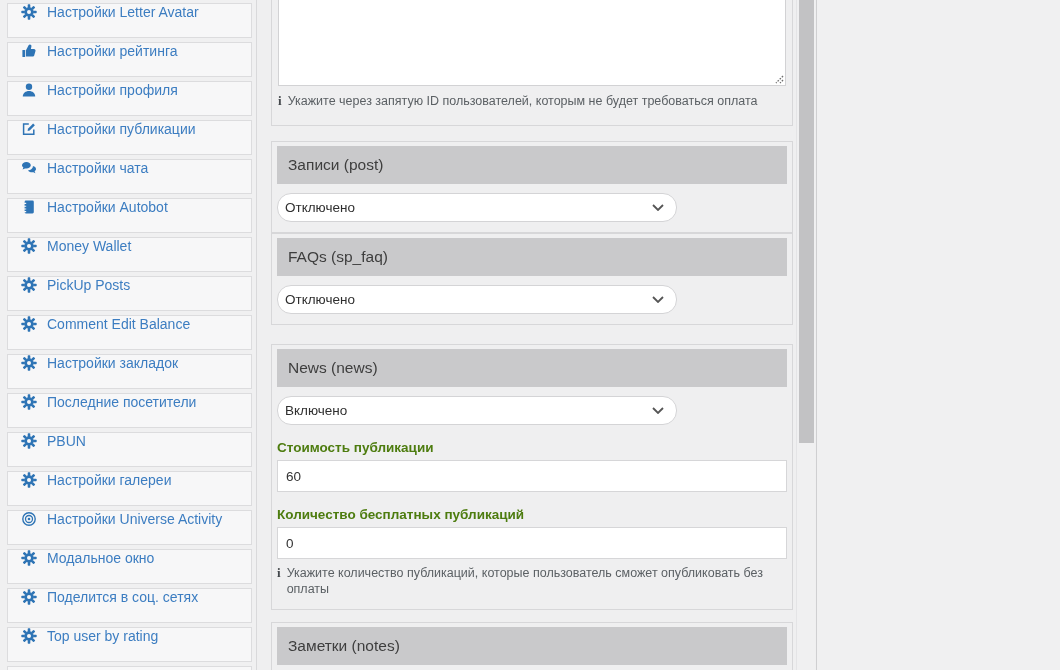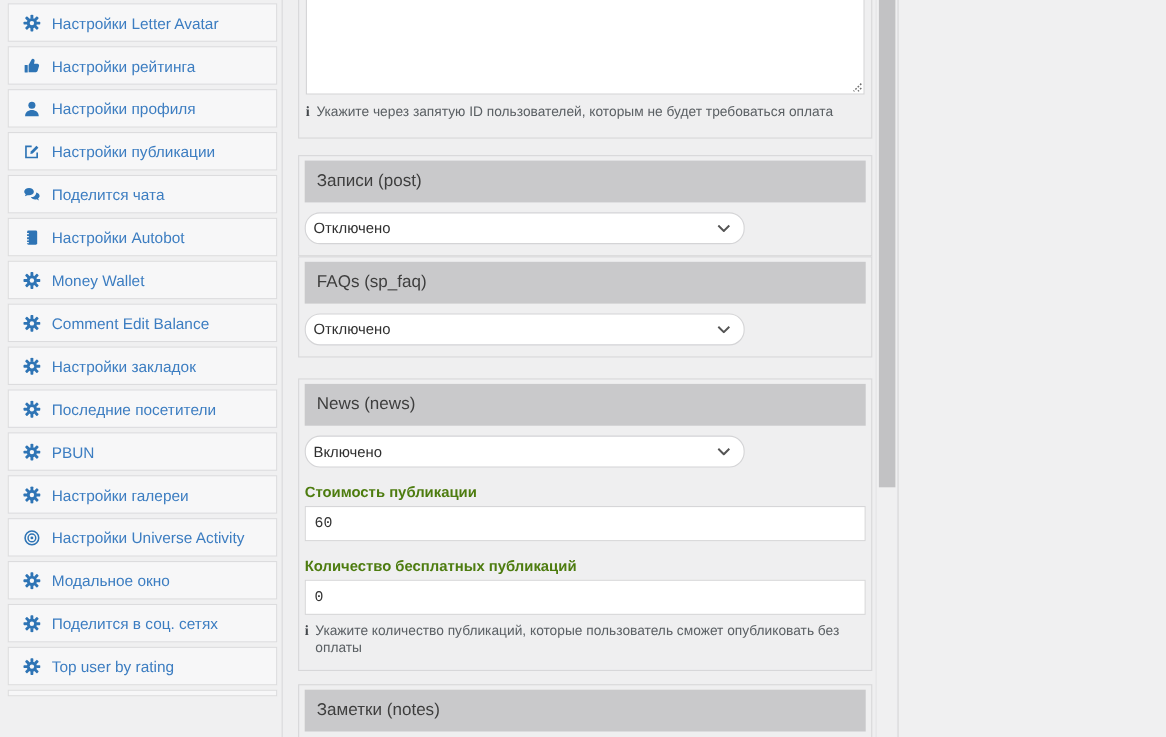--- a/index.html
+++ b/index.html
@@ -13,21 +13,21 @@
 
   
   #sidebar {
     position:absolute; left:0; top:0; width:256px; height:670px;
     padding:3px 4px 0 7px;
   }
   .side-item {
     height:35px; margin-bottom:4px;
     background:var(--item-bg,#f7f7f8);
     border:1px solid #dcdcde;
-    display:flex; align-items:center;
+    display:flex; 
     padding-left:13px;
     cursor:pointer;
   }
   .side-item .icon {
     width:16px; height:16px; margin-right:10px;
     display:inline-flex; align-items:center; justify-content:center;
     flex:0 0 16px;
   }
   .side-item .icon svg { display:block; }
   .side-label {
@@ -121,21 +121,21 @@
     font-size:13.5px;
     line-height:17px;
     font-weight:700;
     color:#4d7c0f;
   }
   input.text-field {
     margin-top:4px;
     width:100%; height:32px;
     border:1px solid #d6d6d8;
     background:#fff;
-    font-family:Liberation Mono, monospace;
+    font-family:Liberation Sans, sans-serif;
     font-size:13.5px;
     color:#333;
     padding:0 8px;
     outline:none;
     display:block;
   }
   .help-row.tight { margin-top:6px; }
 
   
   #scrollbar-track {
@@ -201,21 +201,21 @@
       </span>
       <span class="side-label">Настройки публикации</span>
     </div>
     <div class="side-item">
       <span class="icon">
         <svg width="16" height="16" viewBox="0 0 16 16">
       <path fill="var(--icon-blue,#2e74b5)" d="M1 5.3C1 3.4 3 2 5.4 2s4.4 1.4 4.4 3.3-2 3.3-4.4 3.3c-.5 0-1-.06-1.4-.17L1.6 9.5l.8-2C1.7 6.9 1 6.2 1 5.3z"></path>
       <path fill="var(--icon-blue,#2e74b5)" d="M15 9.1c0-1.5-1.3-2.7-3.1-3 .1.4-.05 2.2-1.6 3.2-.9.6-2 .9-3.2.85.55 1.3 2 2.2 3.9 2.2.5 0 1-.06 1.4-.17l2 1.1-.8-2c.8-.55 1.4-1.3 1.4-2.2z"></path>
         </svg>
       </span>
-      <span class="side-label">Поделится чата</span>
+      <span class="side-label">Настройки чата</span>
     </div>
     <div class="side-item">
       <span class="icon">
         <svg width="16" height="16" viewBox="0 0 16 16">
       <rect x="3.6" y="1.6" width="9.2" height="12.8" rx="1.3" fill="var(--icon-blue,#2e74b5)"></rect>
       <path stroke="var(--item-bg,#f7f7f8)" stroke-width="1.1" d="M2.6 4.4h2.6M2.6 7.2h2.6M2.6 10h2.6M2.6 12.6h2.6"></path>
         </svg>
       </span>
       <span class="side-label">Настройки Autobot</span>
     </div>
@@ -228,20 +228,37 @@
           <rect x="6.7" y="0.3" width="2.6" height="3.6" rx="0.7" fill="var(--icon-blue,#2e74b5)" transform="rotate(135 8 8)"></rect>
           <rect x="6.7" y="0.3" width="2.6" height="3.6" rx="0.7" fill="var(--icon-blue,#2e74b5)" transform="rotate(180 8 8)"></rect>
           <rect x="6.7" y="0.3" width="2.6" height="3.6" rx="0.7" fill="var(--icon-blue,#2e74b5)" transform="rotate(225 8 8)"></rect>
           <rect x="6.7" y="0.3" width="2.6" height="3.6" rx="0.7" fill="var(--icon-blue,#2e74b5)" transform="rotate(270 8 8)"></rect>
           <rect x="6.7" y="0.3" width="2.6" height="3.6" rx="0.7" fill="var(--icon-blue,#2e74b5)" transform="rotate(315 8 8)"></rect>
     <circle cx="8" cy="8" r="4.7" fill="var(--icon-blue,#2e74b5)"></circle>
     <circle cx="8" cy="8" r="2" fill="var(--item-bg,#f7f7f8)"></circle>
         </svg>
       </span>
       <span class="side-label">Money Wallet</span>
+    </div>
+    <div class="side-item">
+      <span class="icon">
+        <svg width="16" height="16" viewBox="0 0 16 16">
+          <rect x="6.7" y="0.3" width="2.6" height="3.6" rx="0.7" fill="var(--icon-blue,#2e74b5)" transform="rotate(0 8 8)"></rect>
+          <rect x="6.7" y="0.3" width="2.6" height="3.6" rx="0.7" fill="var(--icon-blue,#2e74b5)" transform="rotate(45 8 8)"></rect>
+          <rect x="6.7" y="0.3" width="2.6" height="3.6" rx="0.7" fill="var(--icon-blue,#2e74b5)" transform="rotate(90 8 8)"></rect>
+          <rect x="6.7" y="0.3" width="2.6" height="3.6" rx="0.7" fill="var(--icon-blue,#2e74b5)" transform="rotate(135 8 8)"></rect>
+          <rect x="6.7" y="0.3" width="2.6" height="3.6" rx="0.7" fill="var(--icon-blue,#2e74b5)" transform="rotate(180 8 8)"></rect>
+          <rect x="6.7" y="0.3" width="2.6" height="3.6" rx="0.7" fill="var(--icon-blue,#2e74b5)" transform="rotate(225 8 8)"></rect>
+          <rect x="6.7" y="0.3" width="2.6" height="3.6" rx="0.7" fill="var(--icon-blue,#2e74b5)" transform="rotate(270 8 8)"></rect>
+          <rect x="6.7" y="0.3" width="2.6" height="3.6" rx="0.7" fill="var(--icon-blue,#2e74b5)" transform="rotate(315 8 8)"></rect>
+    <circle cx="8" cy="8" r="4.7" fill="var(--icon-blue,#2e74b5)"></circle>
+    <circle cx="8" cy="8" r="2" fill="var(--item-bg,#f7f7f8)"></circle>
+        </svg>
+      </span>
+      <span class="side-label">PickUp Posts</span>
     </div>
     <div class="side-item">
       <span class="icon">
         <svg width="16" height="16" viewBox="0 0 16 16">
           <rect x="6.7" y="0.3" width="2.6" height="3.6" rx="0.7" fill="var(--icon-blue,#2e74b5)" transform="rotate(0 8 8)"></rect>
           <rect x="6.7" y="0.3" width="2.6" height="3.6" rx="0.7" fill="var(--icon-blue,#2e74b5)" transform="rotate(45 8 8)"></rect>
           <rect x="6.7" y="0.3" width="2.6" height="3.6" rx="0.7" fill="var(--icon-blue,#2e74b5)" transform="rotate(90 8 8)"></rect>
           <rect x="6.7" y="0.3" width="2.6" height="3.6" rx="0.7" fill="var(--icon-blue,#2e74b5)" transform="rotate(135 8 8)"></rect>
           <rect x="6.7" y="0.3" width="2.6" height="3.6" rx="0.7" fill="var(--icon-blue,#2e74b5)" transform="rotate(180 8 8)"></rect>
           <rect x="6.7" y="0.3" width="2.6" height="3.6" rx="0.7" fill="var(--icon-blue,#2e74b5)" transform="rotate(225 8 8)"></rect>

